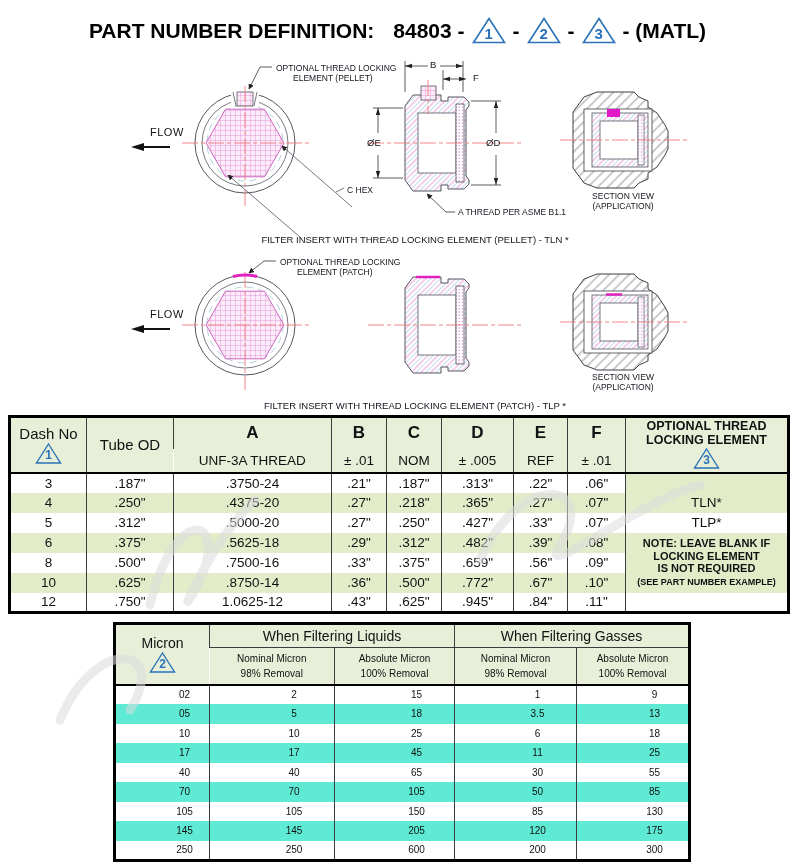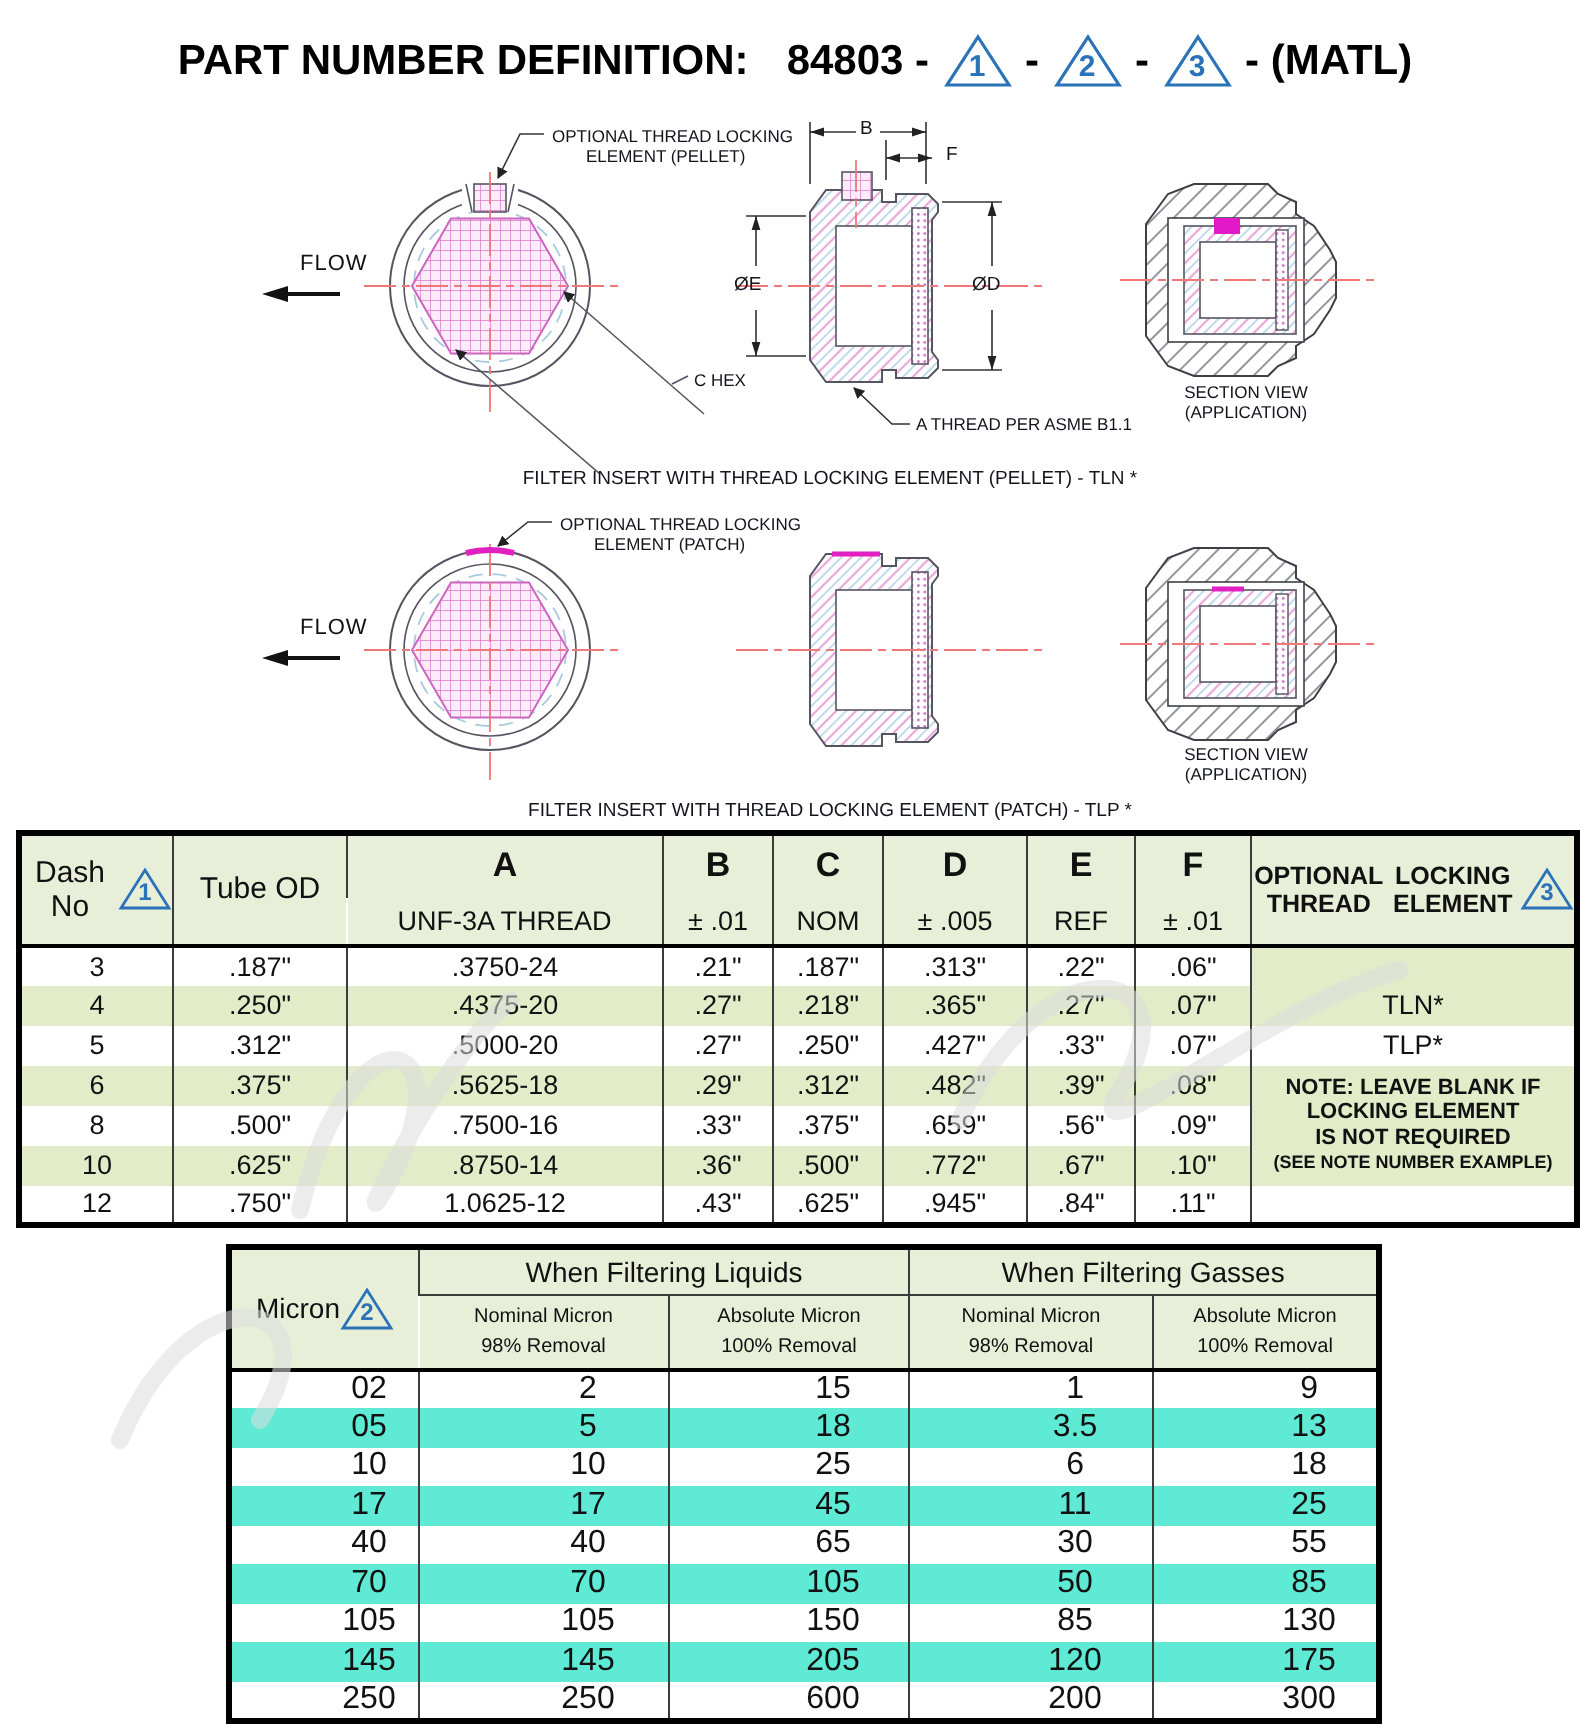--- a/index.html
+++ b/index.html
@@ -49,32 +49,32 @@
   #t1 .sub { font-size:13.5px; height:24px; }
   #t1 tbody tr { height:20px; }
   #t1 tbody td { font-size:13.5px; background:#fff; }
   #t1 tbody tr.g td { background:#e2ecc9; }
   #t1 tbody td.og { background:#e2ecc9 !important; }
   #t1 tbody td.ow { background:#fff !important; }
   #t1 .hname { font-size:15px; }
   #t1 .opth { font-size:12.5px; font-weight:bold; line-height:14px; }
   #t1 td.note { font-weight:600; font-size:11px; line-height:12.5px; background:#e2ecc9 !important; }
   #t1 td.note .small { font-size:9px; }
-  .hstack { display:flex; align-items:center; justify-content:center; }
+  .hstack { display:flex; flex-direction:column; align-items:center; justify-content:center; }
 
   
   #t2 { position:absolute; left:113px; top:622px; width:575px; border:3px solid #000; }
   #t2 th, #t2 td { border-left:1px solid #3c3c3c; }
   #t2 th:first-child, #t2 td:first-child { border-left:none; }
   #t2 thead th { background:#e8efd9; }
   #t2 .grp { font-size:14px; height:24px; border-bottom:1px solid #3c3c3c; }
   #t2 .sub2 { font-size:10px; line-height:15px; height:37px; }
   #t2 .hbot { border-bottom:2px solid #000; }
   #t2 tbody tr { height:19.5px; }
-  #t2 tbody td { font-size:16px; background:#fff;padding-left:44px; }
+  #t2 tbody td { font-size:10px; background:#fff;padding-left:44px; }
   #t2 tbody tr.g td { background:#5eead4; }
   #t2 .hname { font-size:14px; }
 
   .wm { position:absolute; pointer-events:none; }
 </style>
 </head>
 <body>
 
 <div id="page">
 
@@ -329,21 +329,21 @@
         <td>.5625-18</td>
         <td>.29"</td>
         <td>.312"</td>
         <td>.482"</td>
         <td>.39"</td>
         <td>.08"</td>
         <td class="note" rowspan="3">
           <span>NOTE: LEAVE BLANK IF</span><br>
           <span>LOCKING ELEMENT</span><br>
           <span>IS NOT REQUIRED</span><br>
-          <span class="small">(SEE NOTE NUMBER EXAMPLE)</span>
+          <span class="small">(SEE PART NUMBER EXAMPLE)</span>
         </td>
       </tr>
       <tr>
         <td>8</td>
         <td>.500"</td>
         <td>.7500-16</td>
         <td>.33"</td>
         <td>.375"</td>
         <td>.659"</td>
         <td>.56"</td>

